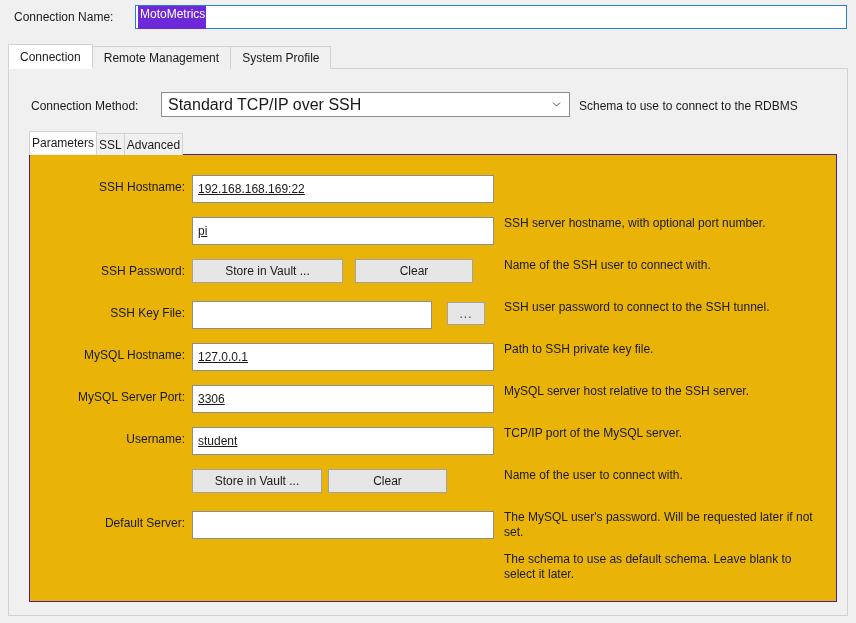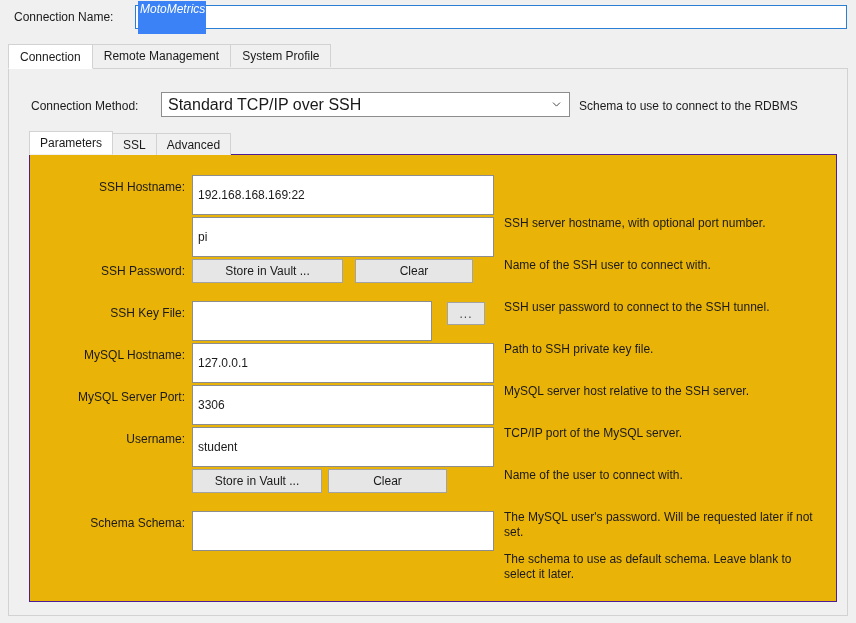--- a/index.html
+++ b/index.html
@@ -24,28 +24,28 @@
   }
   .conn-name-input {
     position: absolute; left: 135px; top: 5px; width: 712px; height: 24px;
     background: #ffffff;
     border: 1px solid #2a7fd4;
     padding: 0 2px;
     display: flex; align-items: center;
     font-size: 12px;
   }
   .sel-text {
-    background: #3b82f6; color: #ffffff;
-    padding: 1px 1px 18px 2px; line-height: 14px; font-style: italic;
+    background: #6d28d9; color: #ffffff;
+    padding: 1px 1px 8px 2px; line-height: 14px;
   }
 
   
   .tabstrip {
     position: absolute; left: 8px; top: 44px; height: 25px;
-    display: flex; 
+    display: flex; align-items: flex-end;
     z-index: 3;
   }
   .tab {
     height: 23px; padding: 0 11px;
     display: flex; align-items: center;
     font-size: 12px; color: #1a1a1a;
     background: #f0f0f0;
     border: 1px solid #d2d2d2;
     border-bottom: none;
     margin-right: -1px;
@@ -92,21 +92,21 @@
     font-size: 12px; white-space: nowrap;
   }
 
   
   .inner-tabstrip {
     position: absolute; left: 20px; top: 62px; height: 24px;
     display: flex; align-items: flex-end;
     z-index: 3;
   }
   .itab {
-    height: 22px; padding: 0 10px;
+    height: 22px; padding: 0 2px;
     display: flex; align-items: center;
     font-size: 12px; color: #1a1a1a;
     background: #f0f0f0;
     border: 1px solid #d2d2d2;
     border-bottom: none;
     margin-right: -1px;
     white-space: nowrap;
   }
   .itab.active {
     background: #ffffff; height: 24px;
@@ -125,26 +125,26 @@
 
   
   .form { position: absolute; left: 0; top: 0; width: 808px; height: 448px; }
   .row { position: absolute; left: 0; width: 808px; height: 30px; }
   .lbl {
     position: absolute; left: 0; top: 5px; width: 155px;
     text-align: right; font-size: 12px; white-space: nowrap;
   }
   .field {
     position: absolute; left: 162px; top: 0;
-    width: 302px; height: 40px;
+    width: 302px; height: 28px;
     background: #ffffff;
     border: 1px solid #8d8d8d;
     display: flex; align-items: center;
     padding-left: 5px;
-    font-size: 12px; color: #1a1a1a;
+    font-size: 12px; color: #1a1a1a; text-decoration: underline;
   }
   .field.narrow { width: 240px; }
   .btn {
     position: absolute; top: 0; height: 24px;
     background: #e6e6e6;
     border: 1px solid #a3a3a3;
     display: flex; align-items: center; justify-content: center;
     font-size: 12px; color: #1a1a1a;
     white-space: nowrap;
   }
@@ -243,21 +243,21 @@
           <div class="help">Name of the user to connect with.</div>
         </div>
 
         <div class="row" style="top:314px;">
           <div class="btn" style="left:162px;width:130px;">Store in Vault ...</div>
           <div class="btn" style="left:298px;width:119px;">Clear</div>
           <div class="help">The MySQL user's password. Will be requested later if not set.</div>
         </div>
 
         <div class="row" style="top:356px;">
-          <span class="lbl">Schema Schema:</span>
+          <span class="lbl">Default Server:</span>
           <div class="field"></div>
           <div class="help">The schema to use as default schema. Leave blank to select it later.</div>
         </div>
 
       </div>
     </div>
   </div>
 </div>
 
 </body></html>

